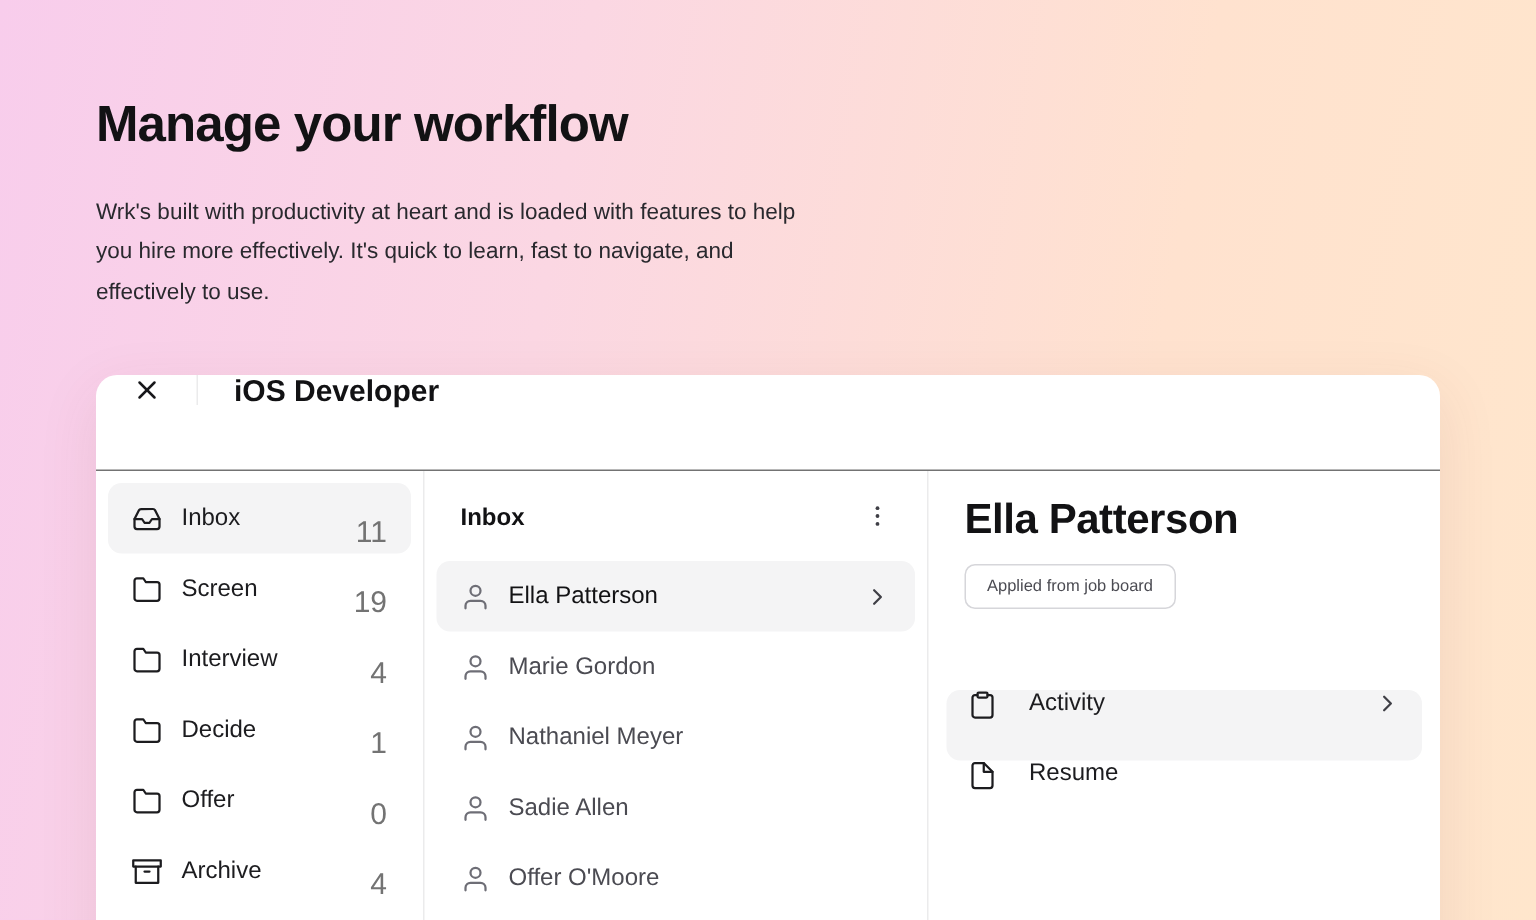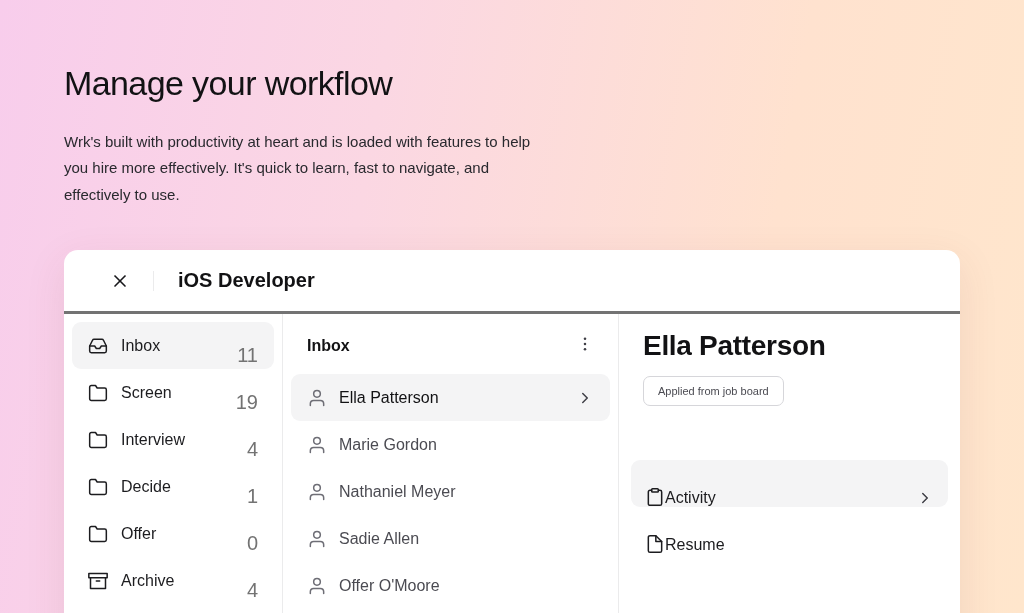--- a/index.html
+++ b/index.html
@@ -5,21 +5,21 @@
   * { box-sizing: border-box; margin: 0; padding: 0; }
   html, body { width: 1024px; height: 613px; overflow: hidden; }
   body {
     font-family: "Liberation Sans", sans-serif;
     background: linear-gradient(100deg, #f8cdec 0%, #fbd7e3 35%, #ffe2cf 72%, #ffe6cc 100%);
     color: #18181b;
   }
   .hero { padding: 64px 0 0 64px; }
   .hero h1 {
     font-size: 34px;
-    font-weight: 400;
+    font-weight: 700;
     letter-spacing: -0.6px;
     color: #121214;
   }
   .hero p {
     margin-top: 26px;
     font-size: 15px;
     line-height: 1.75;
     color: #29292e;
     max-width: 472px;
   }
@@ -30,23 +30,22 @@
     width: 896px;
     height: 520px;
     background: #ffffff;
     border-radius: 14px 14px 0 0;
     box-shadow: 0 12px 40px rgba(120, 60, 60, 0.10);
     overflow: hidden;
   }
   .win-header {
     height: 64px;
     display: flex;
-    align-items: center;
-    border-bottom: 3px solid #737373;
-    padding-left: 22px;
+    align-items: flex-start;
+    border-bottom: 1px solid #737373;
   }
   .close-btn {
     width: 68px;
     display: flex;
     align-items: center;
     justify-content: center;
     background: none;
     border: none;
     border-right: 1px solid #ebebec;
     cursor: pointer;
@@ -124,22 +123,22 @@
     border: 1px solid #d6d6da;
     border-radius: 7px;
     font-size: 11px;
     color: #4b4b52;
     background: #fff;
   }
   .detail-items { margin-top: 54px; }
   .detail-row {
     height: 47px;
     display: flex;
-    align-items: flex-end;
-    gap: 0;
+    align-items: flex-start;
+    gap: 21px;
     padding: 0 14px;
     border-radius: 9px;
     font-size: 16px;
     color: #1c1c1f;
     cursor: pointer;
   }
   .detail-row.selected { background: #f4f4f5; }
   .detail-row .chevron { margin-left: auto; color: #3f3f46; }
 </style>
 </head>

